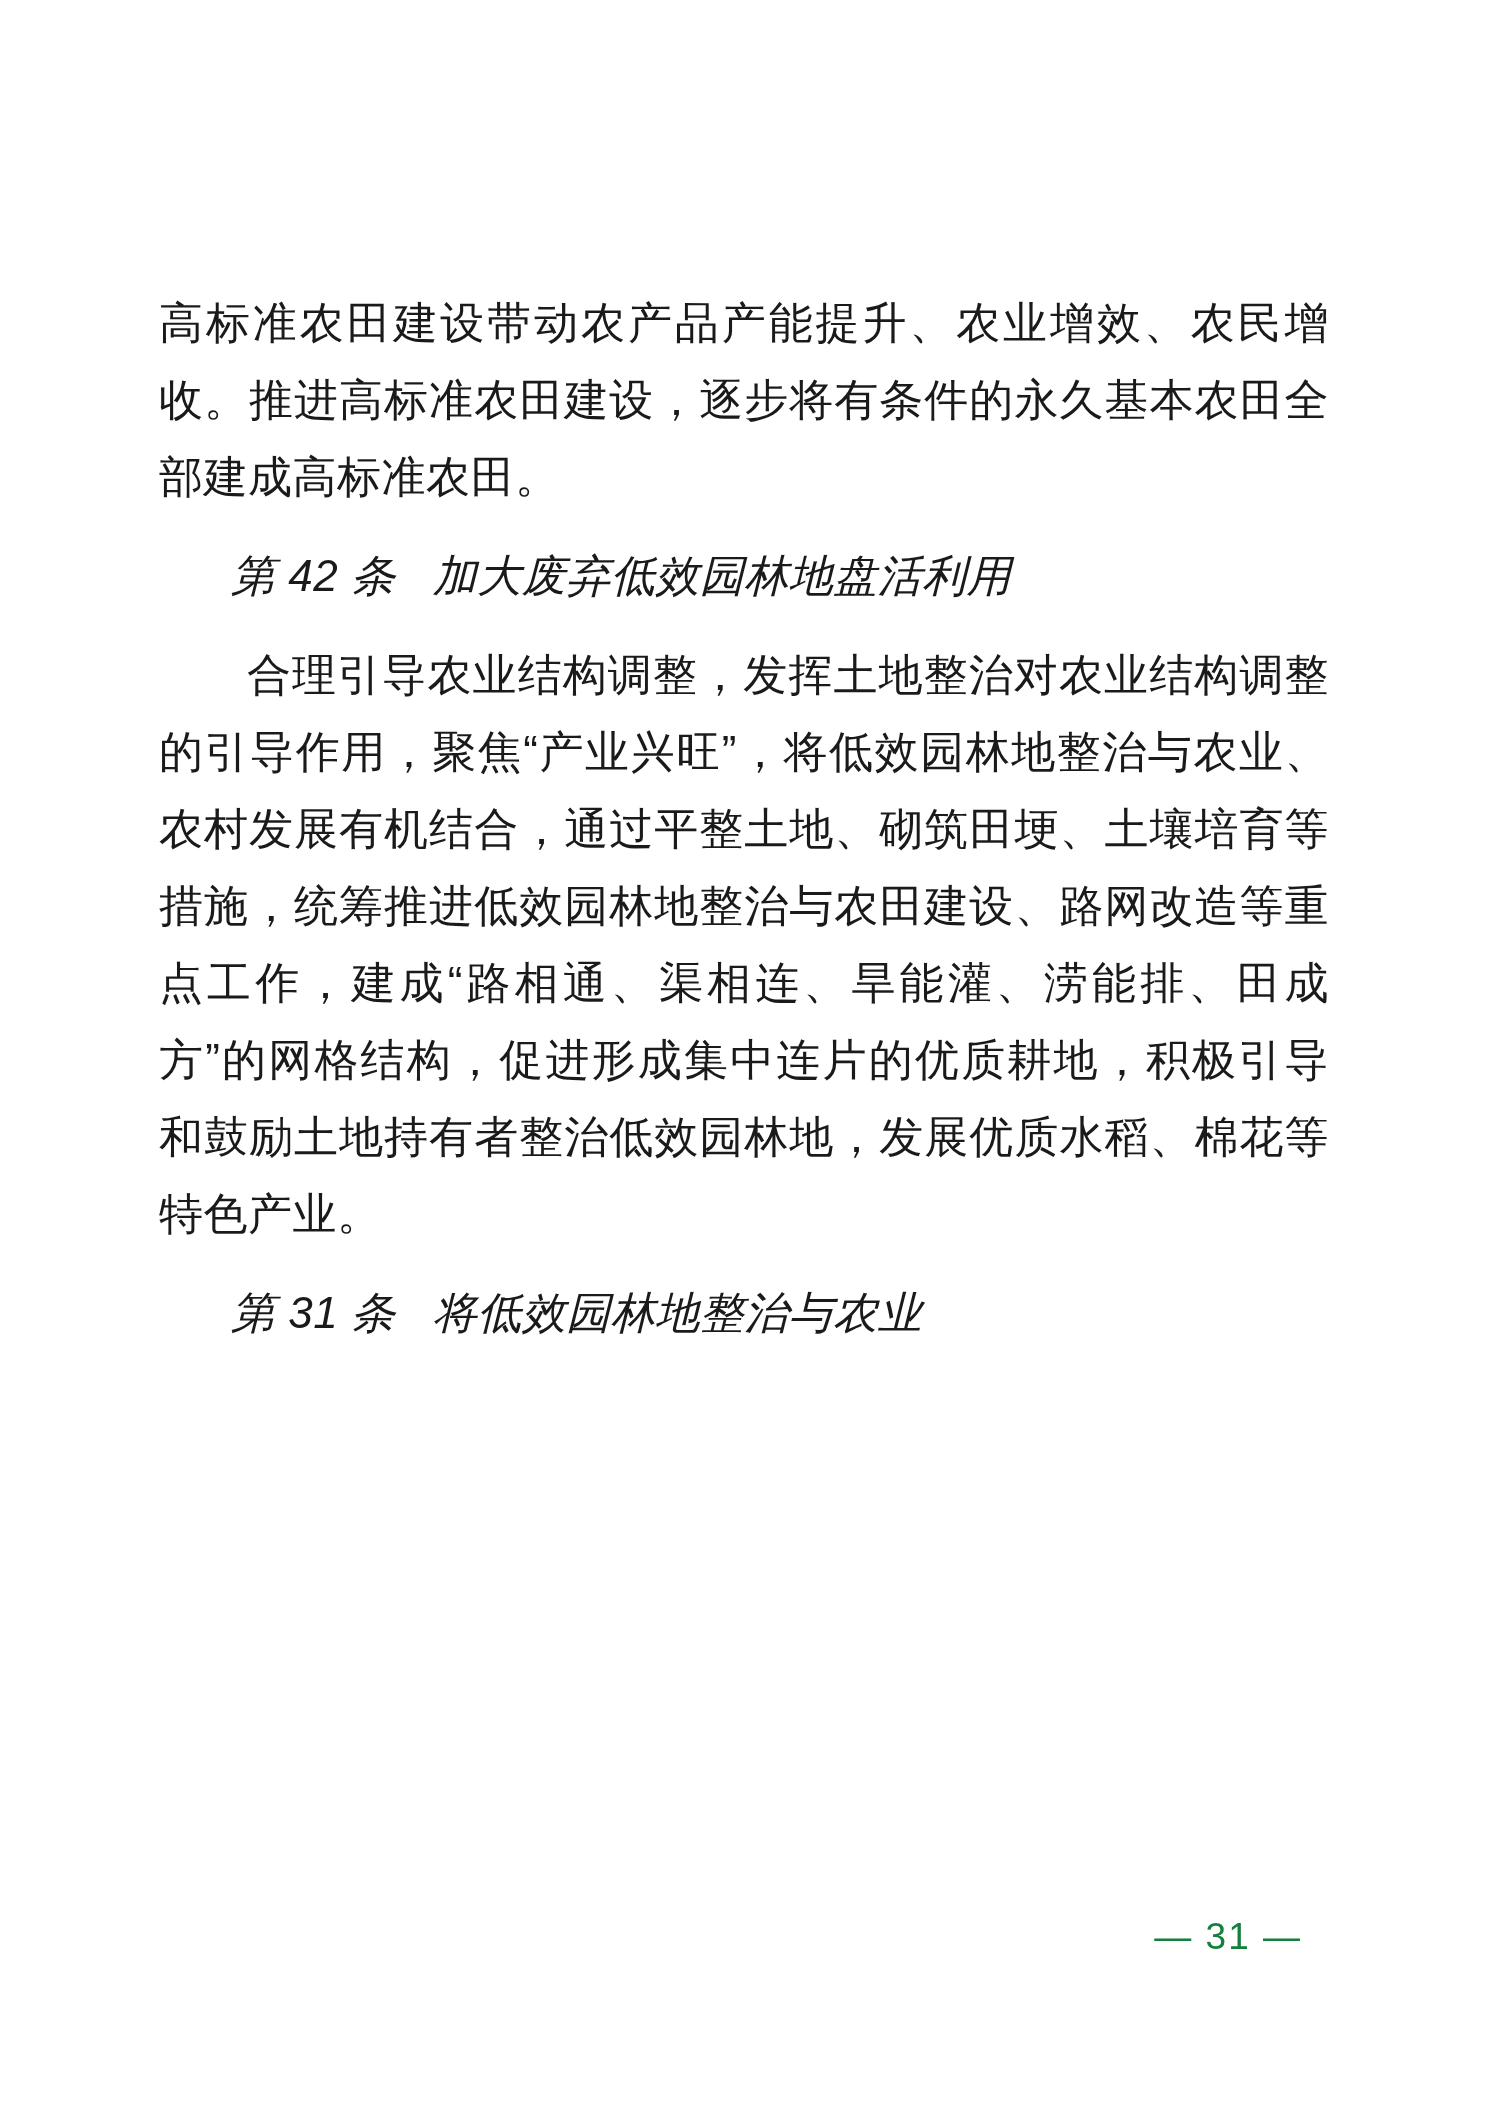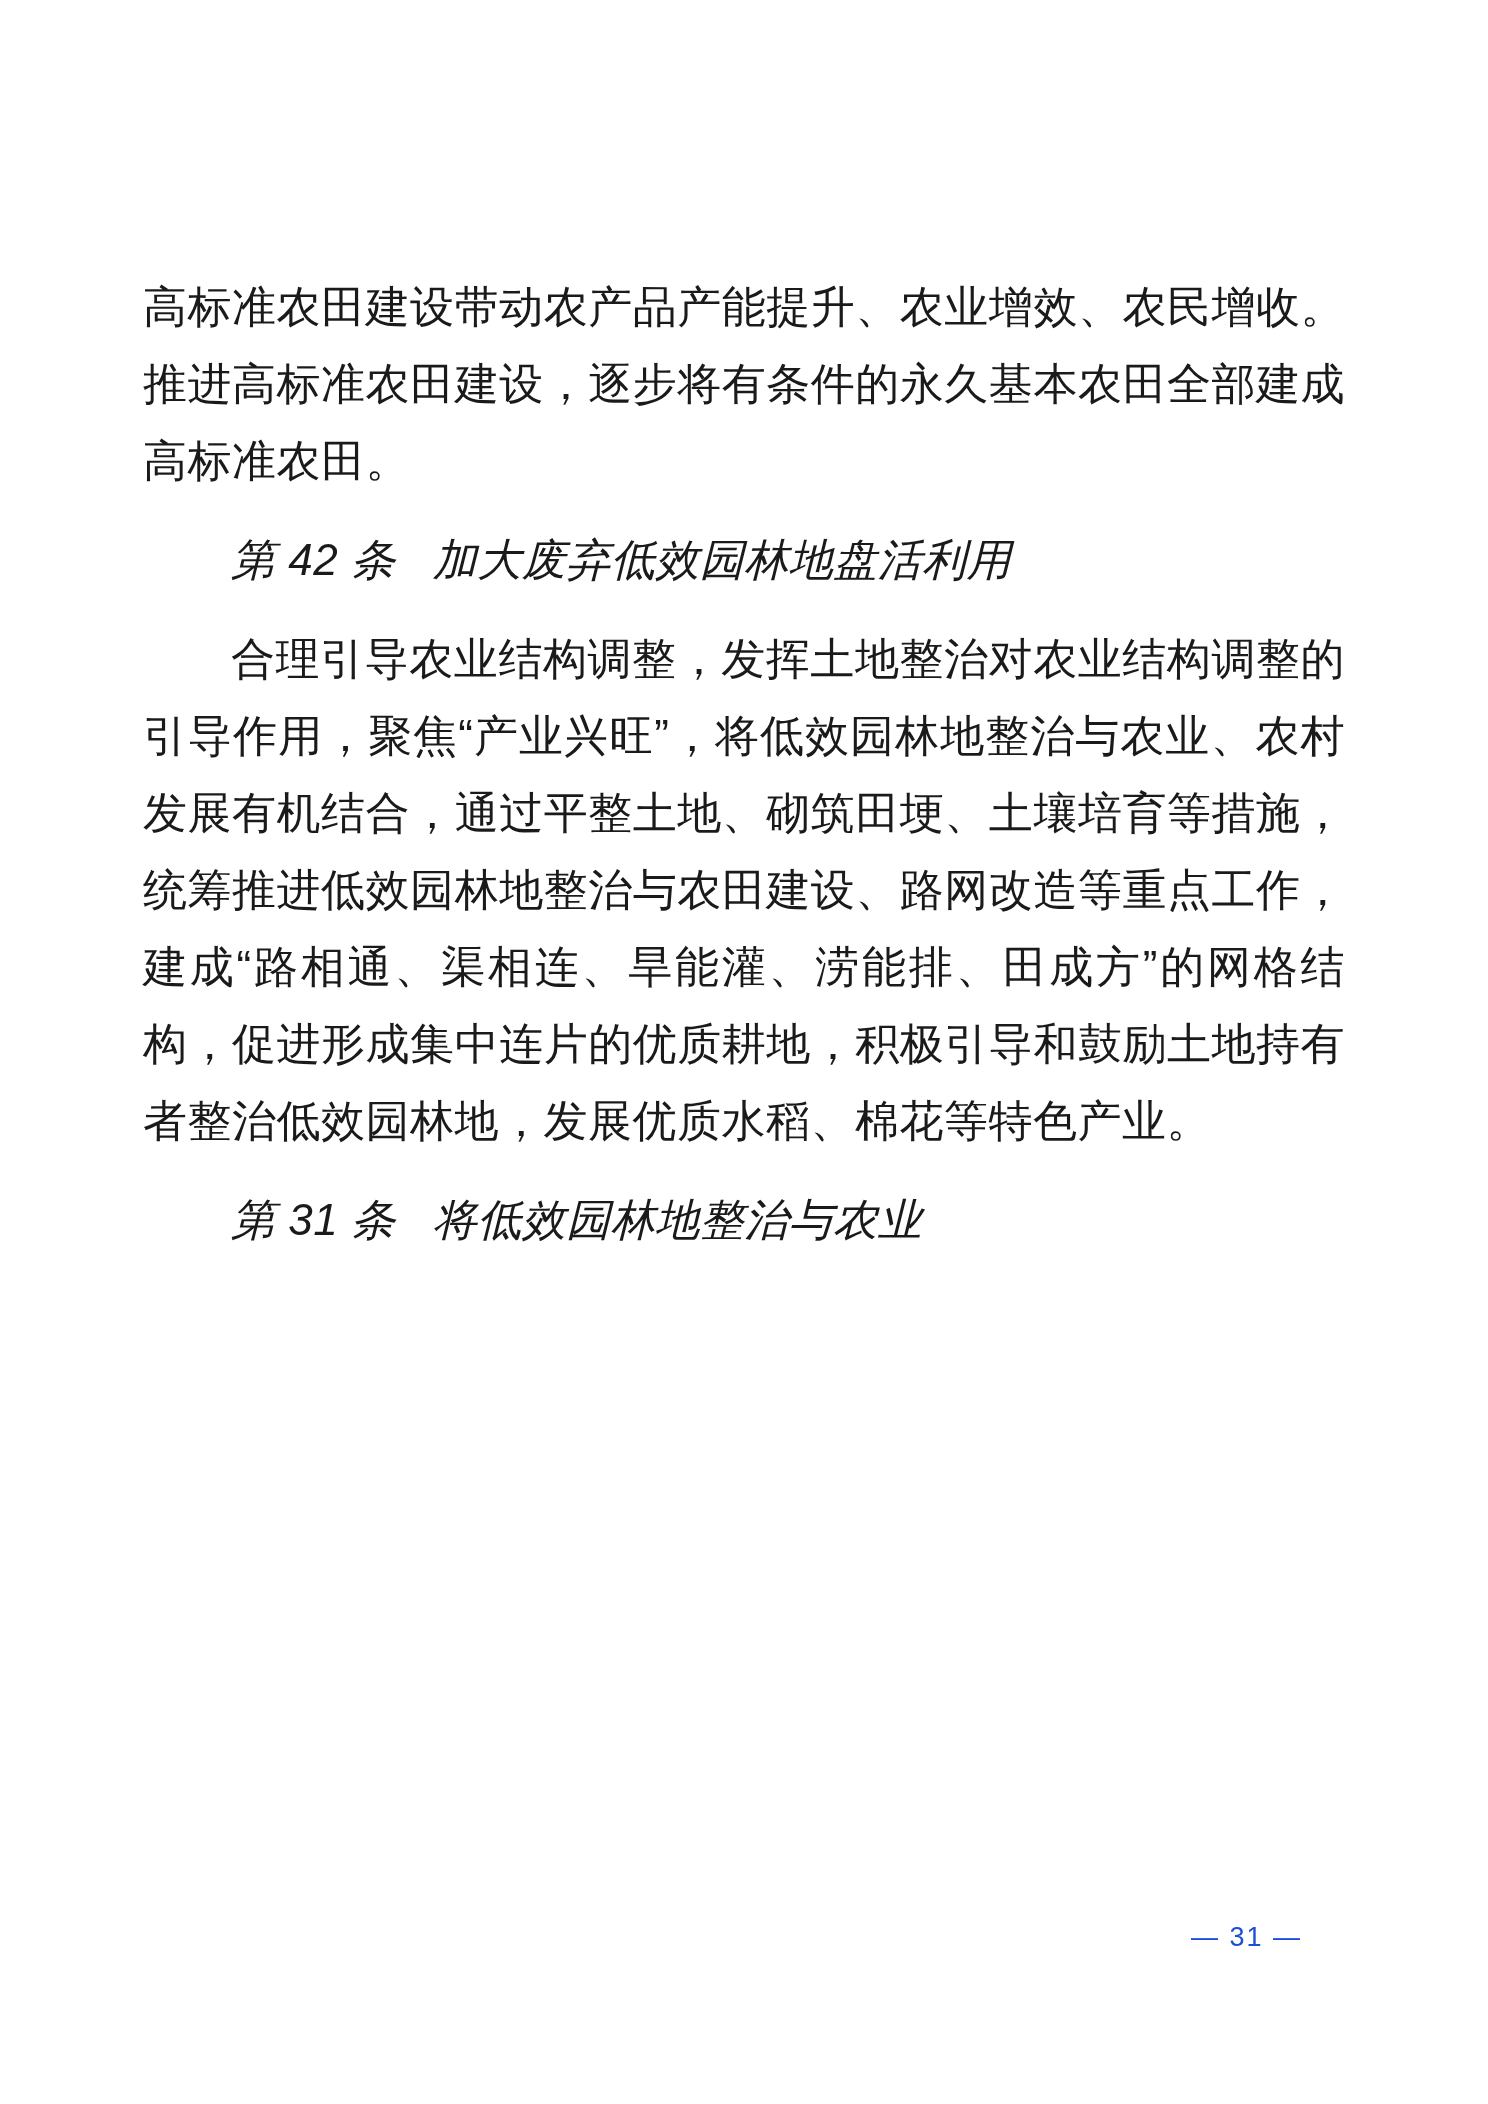--- a/index.html
+++ b/index.html
@@ -16,21 +16,21 @@
     font-family: "Liberation Sans", "DejaVu Sans", sans-serif;
     overflow: hidden;
   }
   .content {
     position: absolute;
     left: 143px;
     right: 143px;
     top: 268px;
   }
   .para {
-    margin: 0;
+    margin: 16px;
     font-size: 44px;
     line-height: 77px;
     text-align: justify;
     text-align-last: left;
     letter-spacing: 0.5px;
   }
   .para.indent {
     text-indent: 88px;
   }
   .heading {
@@ -42,23 +42,23 @@
     white-space: nowrap;
     font-style: italic;
   }
   .heading .article-no {
     margin-right: 0.85em;
   }
   .footer-page-number {
     position: absolute;
     top: 1915px;
     right: 186px;
-    font-size: 27px;
+    font-size: 37px;
     line-height: 44px;
-    color: #1d4ed8;
+    color: #15803d;
     letter-spacing: 2px;
   }
 </style>
 </head>
 <body>
 
 <div class="page">
   <div class="content">
 
     <p class="para">高标准农田建设带动农产品产能提升、农业增效、农民增收。推进高标准农田建设，逐步将有条件的永久基本农田全部建成高标准农田。</p>

